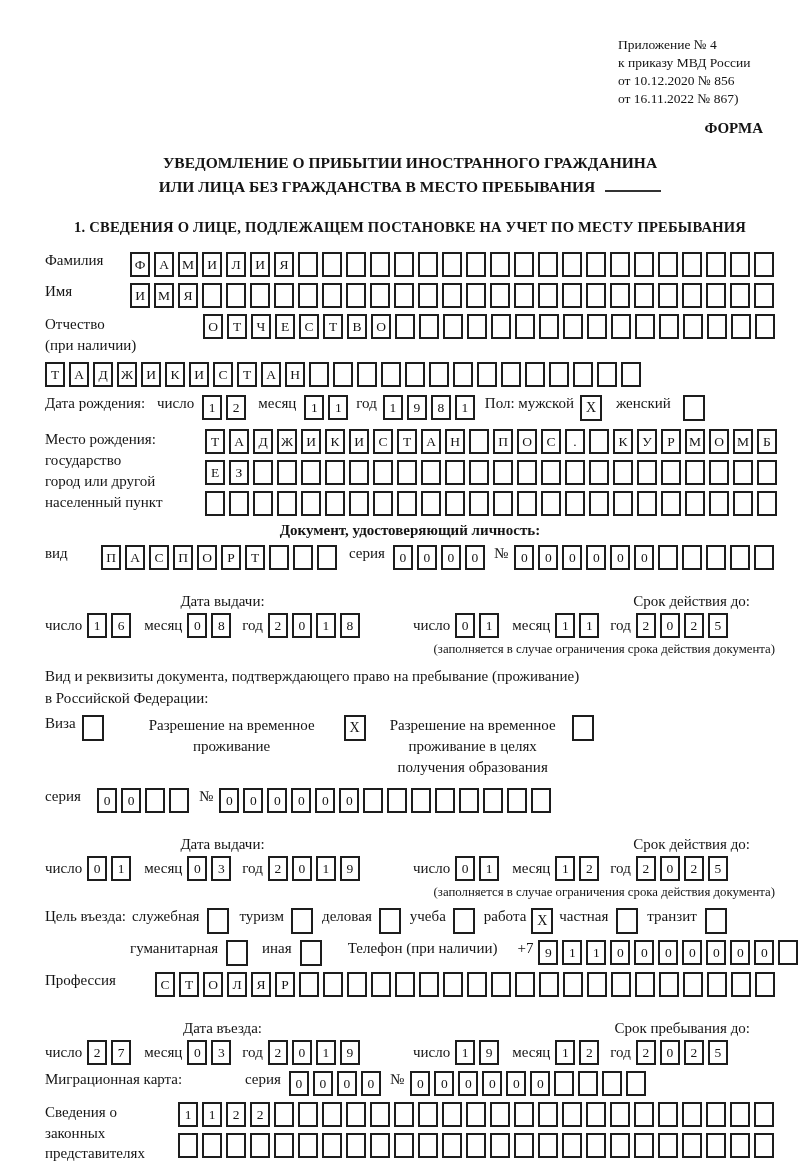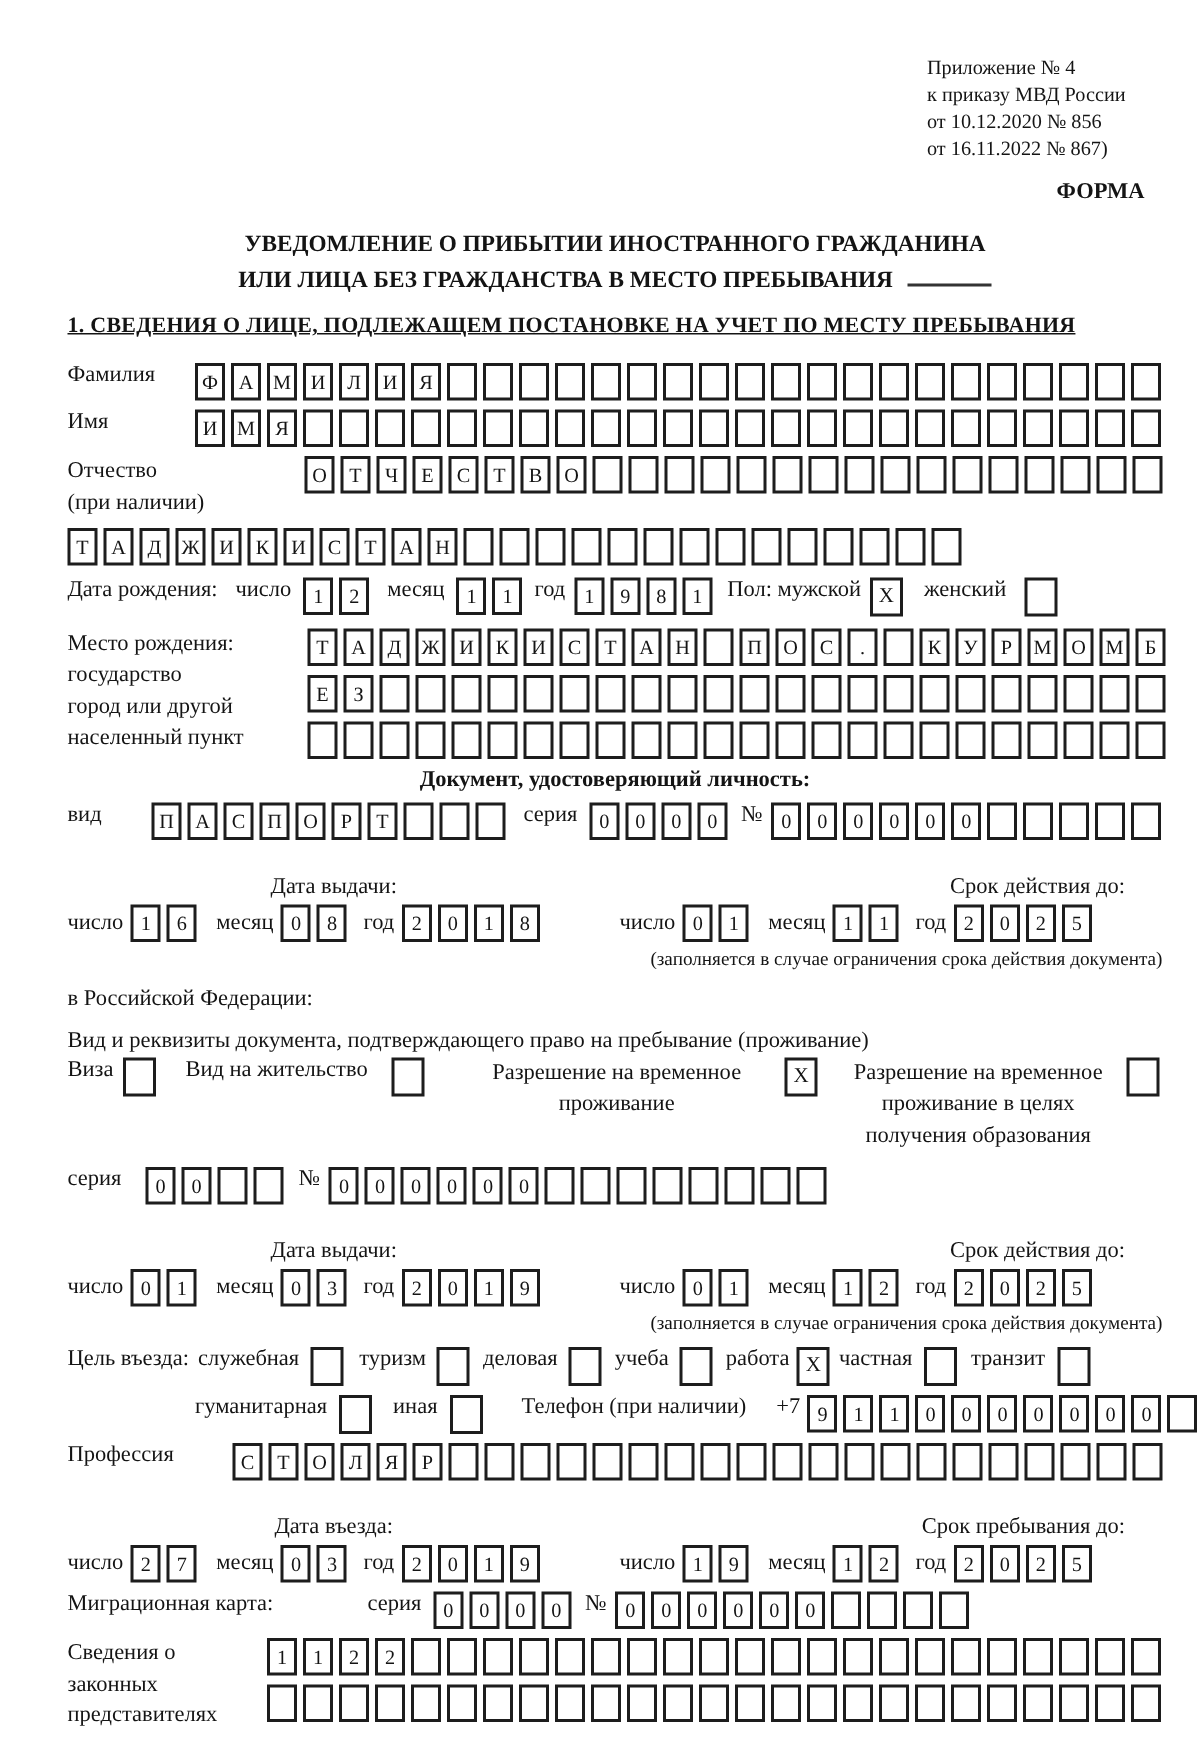--- a/index.html
+++ b/index.html
@@ -3,21 +3,21 @@
 <meta charset="utf-8">
 <style>
   html,body{margin:0;padding:0;background:#fff;}
   body{width:800px;height:1163px;font-family:"Liberation Serif","DejaVu Serif",serif;color:#141414;}
   .page{position:relative;box-sizing:border-box;width:800px;height:1163px;padding:36px 25px 0 45px;}
   .hdr{margin-left:573px;font-size:13.5px;line-height:18px;}
   .hdr .sub{margin-top:5px;}
   .form-label{font-weight:bold;font-size:15px;text-align:right;padding-right:12px;margin-top:12px;}
   .title{font-weight:bold;font-size:15.5px;line-height:24px;text-align:center;margin-top:14px;}
   .uline{display:inline-block;width:56px;border-bottom:2px solid #333;height:13px;margin-left:10px;}
-  .sec{font-weight:bold;font-size:14.6px;text-align:left;letter-spacing:.2px;margin:10px 0 16px 0;text-decoration:underline;}
+  .sec{font-weight:bold;font-size:14.6px;text-align:center;letter-spacing:.2px;margin:20px 0 16px 0;}
   .row{display:flex;margin-bottom:6px;}
   .rowtop{display:flex;align-items:flex-start;margin-bottom:6px;}
   .lbl{font-size:15px;flex:0 0 auto;}
   .lbl2{font-size:15px;line-height:21px;flex:0 0 auto;}
   .cells{display:flex;gap:4px;flex:0 0 auto;}
   .cell{box-sizing:border-box;flex:0 0 auto;width:20px;height:25px;border:2px solid #1d1d1d;
         display:flex;align-items:center;justify-content:center;font-size:13.5px;}
   .checkbox{box-sizing:border-box;flex:0 0 auto;width:22px;height:26px;border:2px solid #1d1d1d;
         display:inline-flex;align-items:center;justify-content:center;font-size:14px;}
   .vrows{display:flex;flex-direction:column;gap:6px;}
@@ -376,31 +376,27 @@
       <span class="cells">
           <span class="cell">2</span>
           <span class="cell">0</span>
           <span class="cell">2</span>
           <span class="cell">5</span>
         </span>
     </span>
   </div>
   <div class="note">(заполняется в случае ограничения срока действия документа)</div>
 
+  <div class="intro">Вид и реквизиты документа, подтверждающего право на пребывание (проживание)</div>
   <div class="intro" style="margin:0 0 6px 0">в Российской Федерации:</div>
-  <div class="intro">Вид и реквизиты документа, подтверждающего право на пребывание (проживание)</div>
 
   <div class="rowtop">
     <span class="opt">
       <span class="lbl">Виза</span>
       <span class="checkbox"></span>
-    </span>
-    <span class="opt" style="margin-left:20px">
-      <span class="lbl">Вид на жительство</span>
-      <span class="checkbox" style="margin-left:10px"></span>
     </span>
     <span class="opt" style="margin-left:22px">
       <span class="opt-c" style="width:212px">Разрешение на временное проживание</span>
       <span class="checkbox">X</span>
     </span>
     <span class="opt" style="margin-left:14px">
       <span class="opt-c" style="width:186px">Разрешение на временное проживание в целях получения образования</span>
       <span class="checkbox"></span>
     </span>
   </div>

